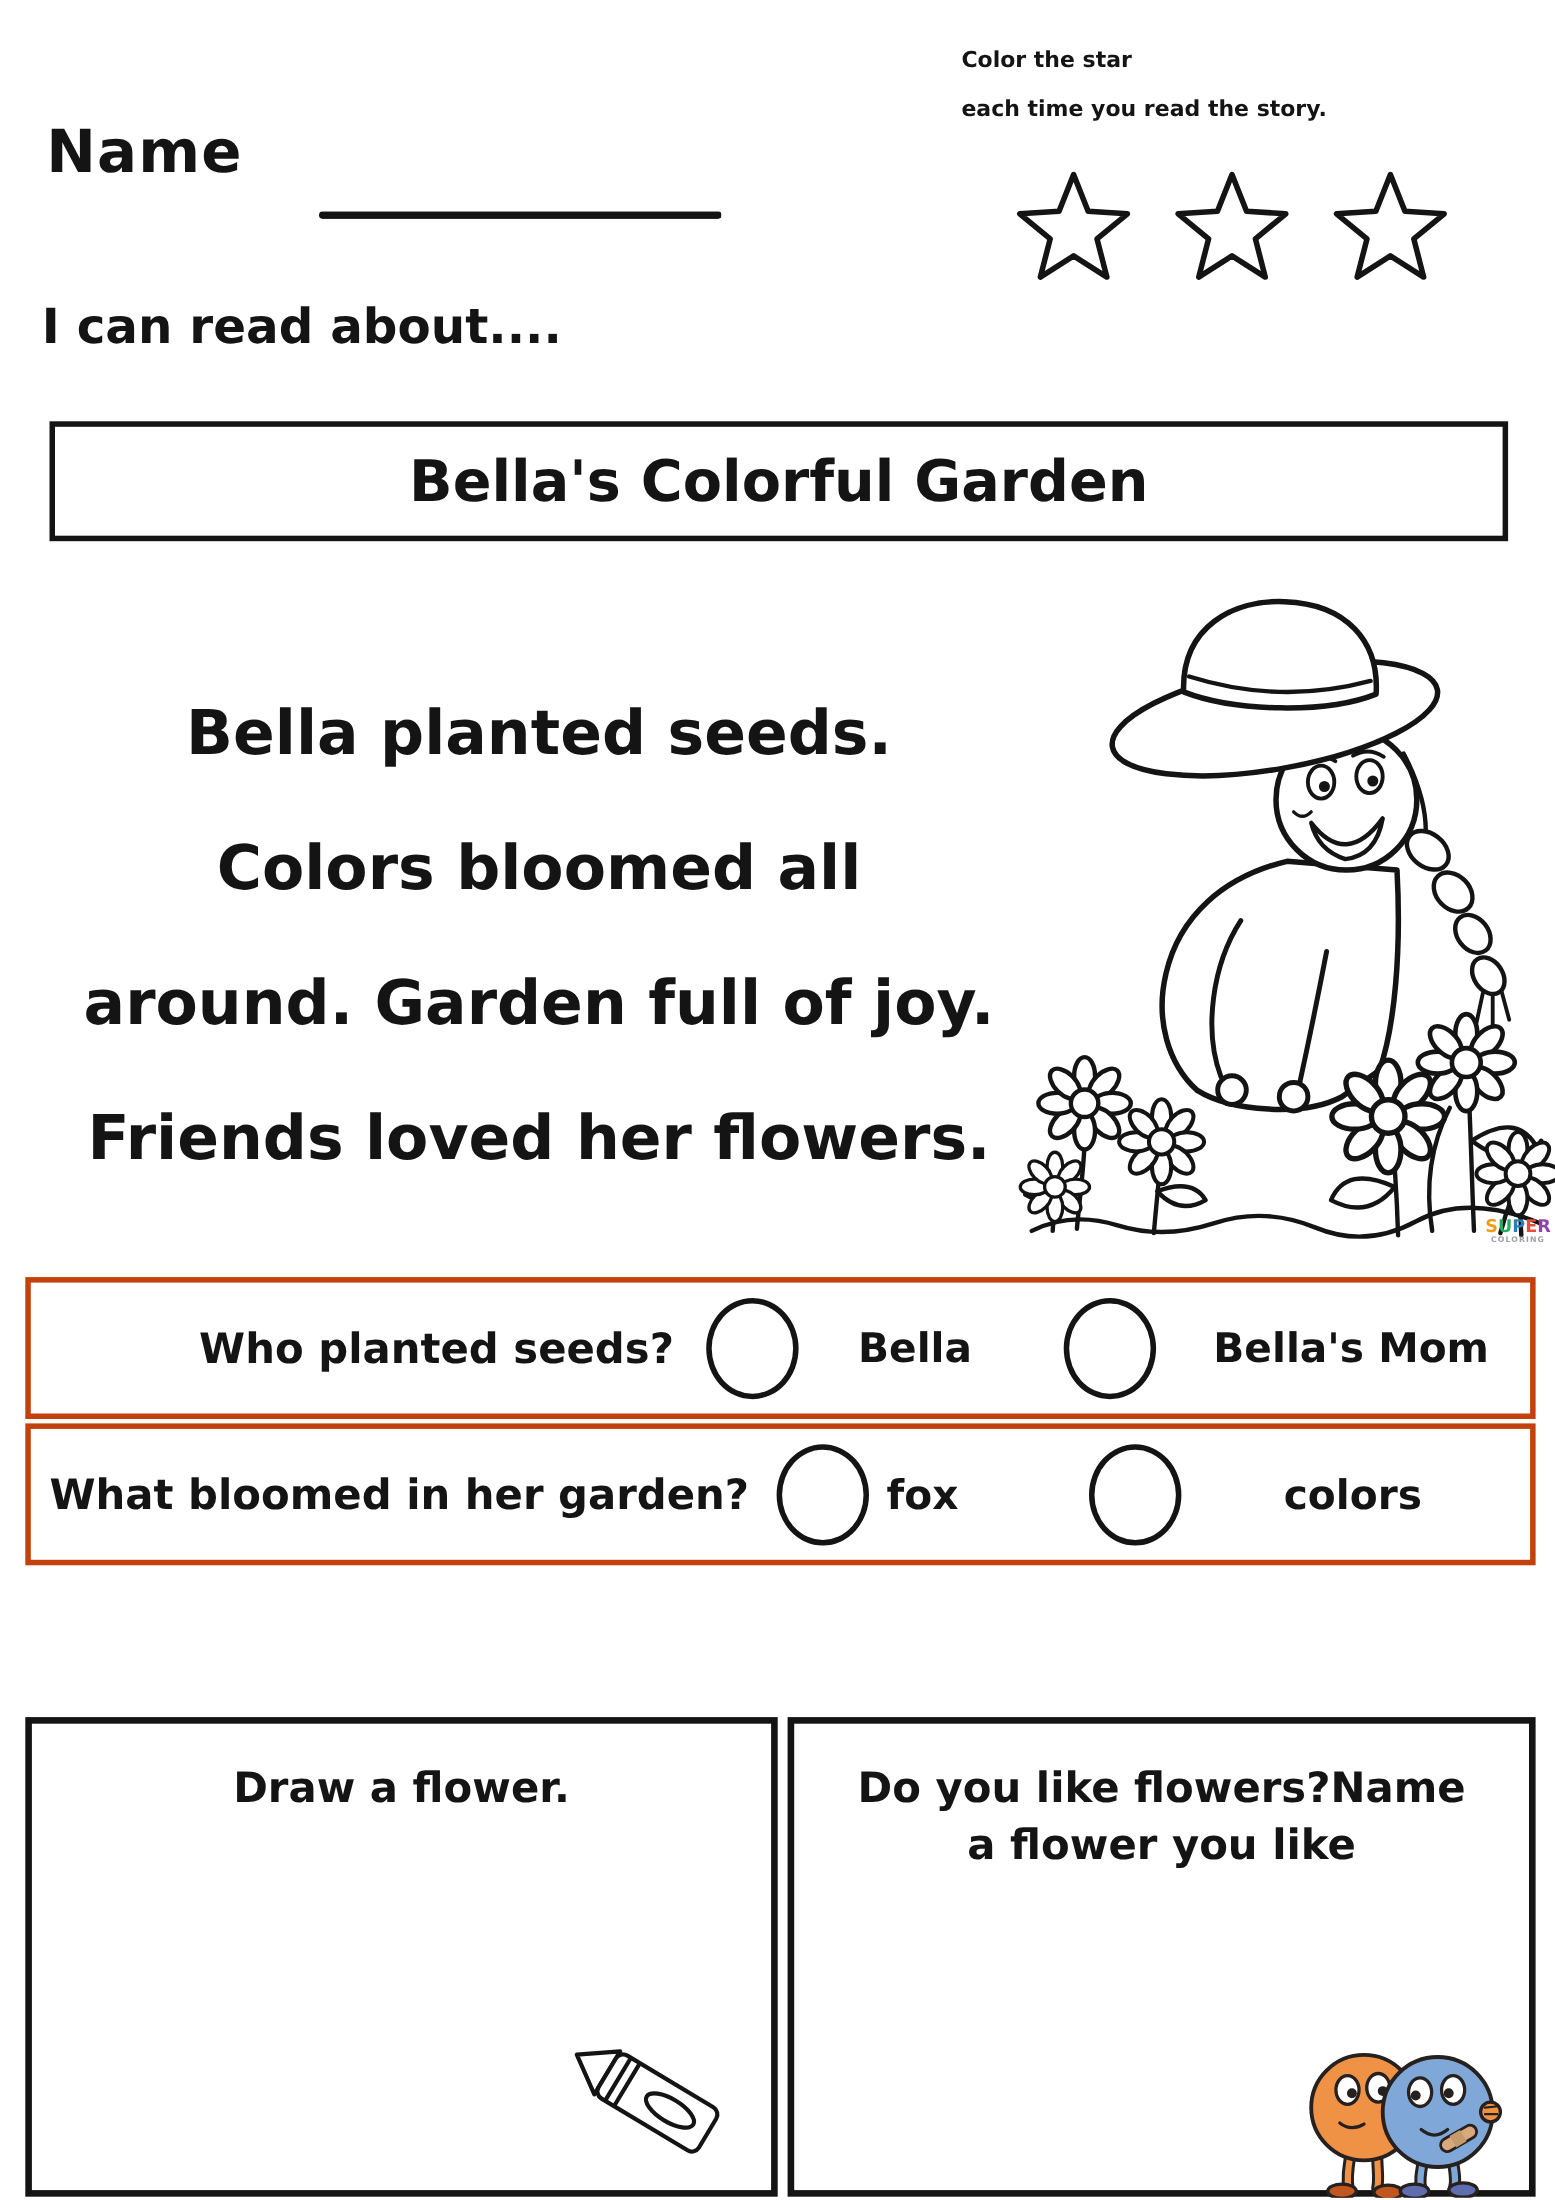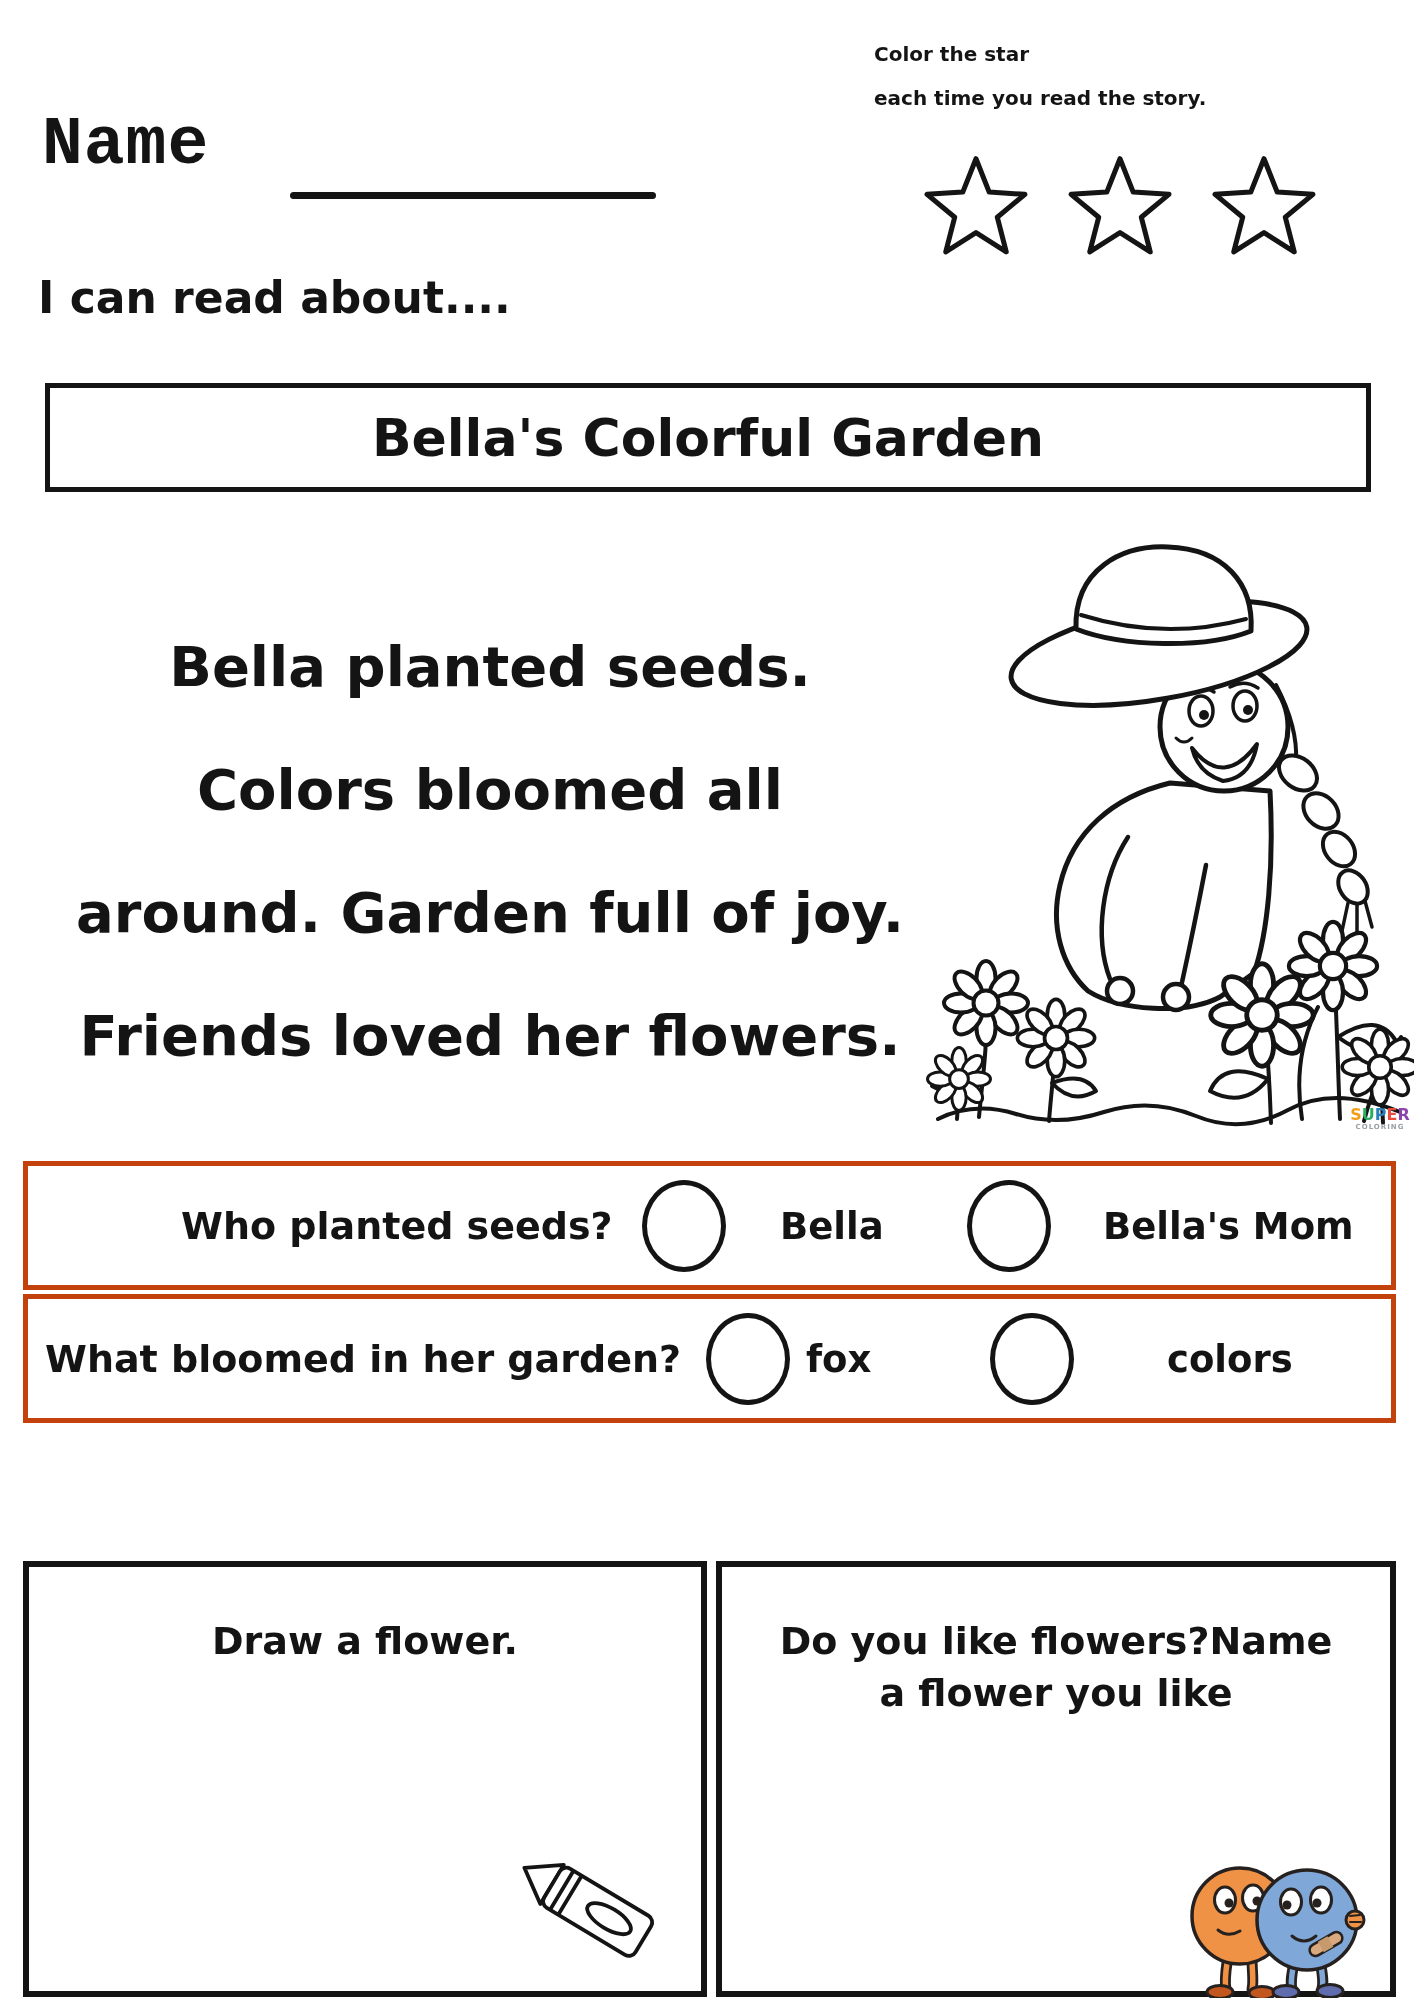--- a/index.html
+++ b/index.html
@@ -2,21 +2,21 @@
 <html><head>
 <meta charset="utf-8">
 <style>
   html,body{margin:0;padding:0;background:#ffffff;}
   .page{
     position:relative;width:1414px;height:2000px;background:#ffffff;
     font-family:"DejaVu Sans", sans-serif;font-weight:700;color:#141414;
     overflow:hidden;
   }
   
-  .name-label{position:absolute;left:42px;top:106px;font-size:68px;letter-spacing:1px;font-family:Liberation Mono, monospace;}
+  .name-label{position:absolute;left:42px;top:106px;font-size:54px;letter-spacing:1px;}
   .name-line{position:absolute;left:290px;top:192px;width:366px;height:0;border-bottom:7px solid #141414;border-radius:4px;}
   .star-instruction{position:absolute;left:874px;top:32px;width:500px;text-align:left;font-size:20px;line-height:44px;}
   .stars-row{position:absolute;left:920px;top:148px;width:430px;display:flex;gap:32px;}
   .star-wrap{width:112px;height:120px;}
   .star-wrap svg{width:100%;height:100%;display:block;}
   .intro-text{position:absolute;left:38px;top:272px;font-size:44px;}
   
   .title-box{
     position:absolute;left:45px;top:383px;width:1326px;height:109px;
     border:5px solid #141414;box-sizing:border-box;display:flex;align-items:center;justify-content:center;
@@ -43,21 +43,21 @@
     width:84px;height:92px;border:5px solid #141414;border-radius:50%;box-sizing:border-box;background:#fff;
   }
   .q-row .a-label{position:absolute;top:50%;transform:translateY(-50%);font-size:37px;white-space:nowrap;}
   
   .activity-box{
     position:absolute;top:1561px;height:436px;border:6px solid #141414;
     box-sizing:border-box;background:#fff;text-align:center;
   }
   .draw-box{left:23px;width:684px;}
   .write-box{left:716px;width:680px;}
-  .activity-box .a-prompt{display:block;margin-top:48px;font-size:38px;line-height:52px;}
+  .activity-box .a-prompt{display:block;margin-top:32px;font-size:38px;line-height:52px;}
   .crayon-icon{position:absolute;left:488px;top:1808px;width:190px;height:190px;}
   .mascots-icon{position:absolute;left:1178px;top:1856px;width:192px;height:142px;z-index:5;}
 </style>
 </head>
 <body>
 
 <div class="page">
 
   <div class="name-label">Name</div>
   <div class="name-line"></div>

